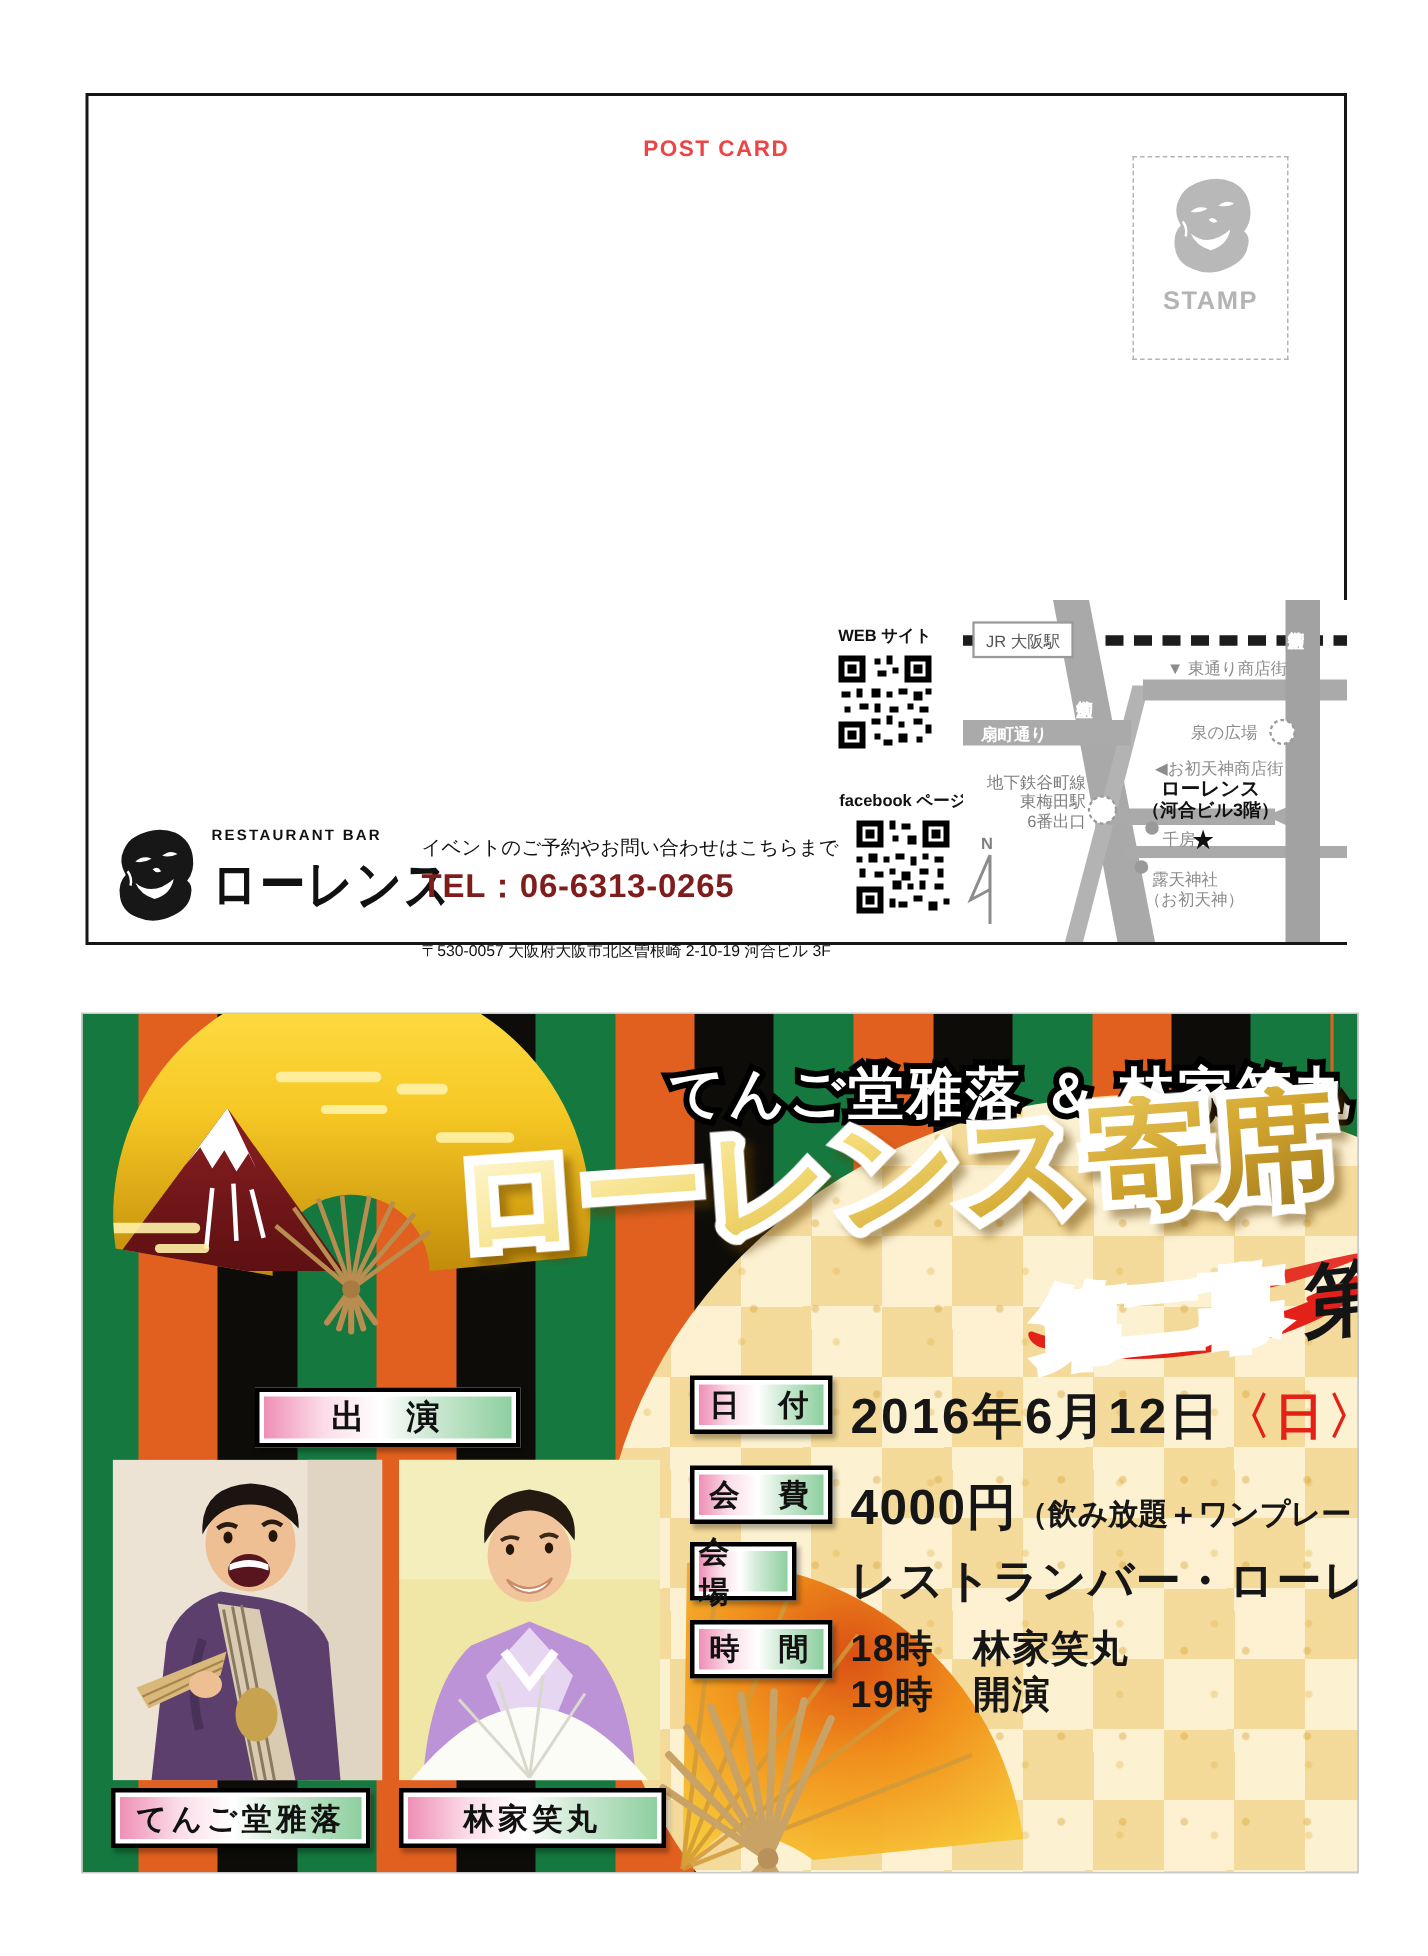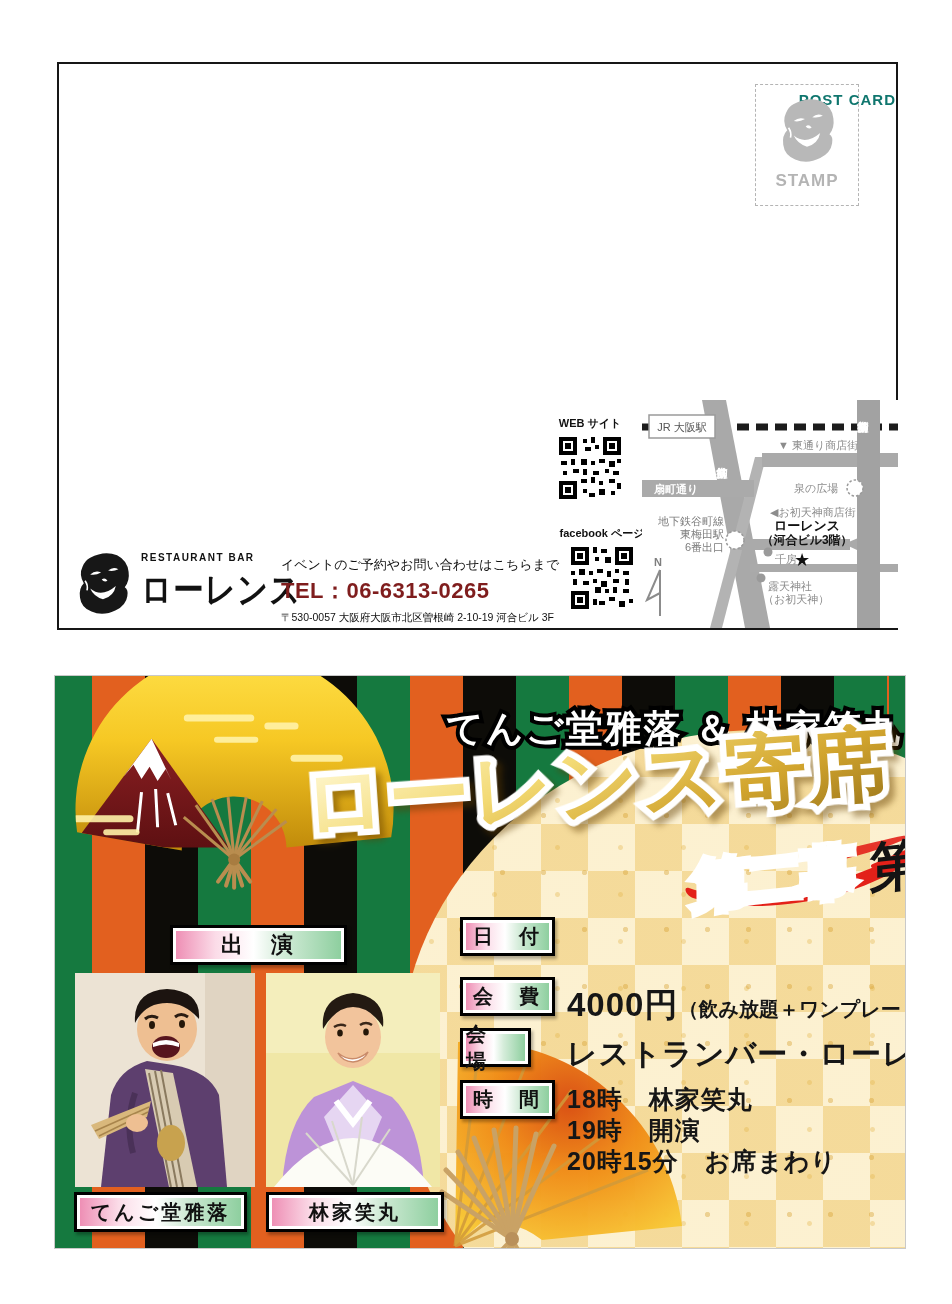--- a/index.html
+++ b/index.html
@@ -1,21 +1,21 @@
 <!DOCTYPE html>
 <html><head>
 <meta charset="utf-8">
 <style>
   *{margin:0;padding:0;box-sizing:border-box}
   html,body{width:952px;height:1304px;background:#fff;font-family:"Liberation Sans","DejaVu Sans",sans-serif;position:relative;overflow:hidden}
 
   
   .postcard{position:absolute;left:57px;top:62px;width:841px;height:568px;border:2px solid #161616;background:#fff}
-  .pc-title{position:absolute;left:0;top:27px;width:100%;text-align:right;font-size:15px;font-weight:bold;letter-spacing:1px;color:#0f766e}
-  .stamp{position:absolute;left:696px;top:20px;width:104px;height:122px;border:1px dashed #b4b4b4;text-align:center}
+  .pc-title{position:absolute;left:0;top:27px;width:100%;text-align:center;font-size:15px;font-weight:bold;letter-spacing:1px;color:#ef4444}
+  .stamp{position:absolute;left:696px;top:40px;width:104px;height:136px;border:1px dashed #b4b4b4;text-align:center}
   .stamp svg{display:block;margin:8px auto 0;width:66px;height:76px}
   .stamp-word{font-size:17px;font-weight:bold;color:#b4b4b4;letter-spacing:1px;margin-top:2px}
 
   
   .qr-block{position:absolute;text-align:center}
   .qr-web{left:476px;top:352px;width:110px}
   .qr-fb{left:488px;top:462px;width:110px}
   .qr-label{font-size:11px;font-weight:bold;color:#111;margin-bottom:4px}
   .qr{width:66px;height:66px;margin:0 auto;background:#fff}
   .qr svg{width:66px;height:66px;display:block}
@@ -27,21 +27,21 @@
 
   
   .logo-face{position:absolute;left:12px;top:480px;width:64px;height:80px}
   .logo-face svg{width:100%;height:100%}
   .brand{position:absolute;left:82px;top:488px;width:140px}
   .brand-type{font-size:10px;font-weight:bold;letter-spacing:1.5px;color:#111}
   .brand-name{font-size:29px;font-weight:bold;color:#111;transform:scaleY(1.25) scaleX(1.05);transform-origin:left top;margin-top:3px;letter-spacing:1px;white-space:nowrap}
   .contact{position:absolute;left:222px;top:492px;width:300px}
   .contact-note{font-size:13px;font-weight:normal;color:#111;white-space:nowrap}
   .contact-tel{font-size:22px;font-weight:bold;color:#7f1d1d;margin-top:2px;letter-spacing:.5px;white-space:nowrap}
-  .contact-addr{font-size:10.5px;color:#111;margin-top:5px;white-space:nowrap}
+  .contact-addr{font-size:10.5px;color:#111;margin-top:21px;white-space:nowrap}
 
   
   .flyer{position:absolute;left:55px;top:676px;width:850px;height:572px;overflow:hidden;outline:1px solid #c9c9c9;
     background:repeating-linear-gradient(90deg,#15793f 0 53px,#e2601f 53px 106px,#0d0c08 106px 159px);
     background-position:-16px 0}
   .cream{position:absolute;left:345px;top:54px;width:720px;height:660px;border-radius:50%;
     background-color:#fbeeca;
     background-image:
       radial-gradient(circle,rgba(214,160,50,.40) 2.2px,transparent 3px),
       radial-gradient(circle,rgba(226,178,70,.35) 2px,transparent 3px),
@@ -445,34 +445,36 @@
   <div class="plate plate-name2">
     <div class="grad">林家笑丸</div>
   </div>
   <div class="plate plate-name1">
     <div class="grad">てんご堂雅落</div>
   </div>
 
   <div class="plate plate-date">
     <div class="grad">日　付</div>
   </div>
+  <div class="info-text date-line">
+    <span>2016年6月12日</span><span class="date-day">〈日〉</span>
+  </div>
 
   <div class="plate plate-fee">
     <div class="grad">会　費</div>
   </div>
   <div class="info-text fee-line">
     <span>4000円</span><span class="fee-note">（飲み放題＋ワンプレート）</span>
   </div>
 
   <div class="plate plate-ven">
     <div class="grad">会　場</div>
   </div>
   <div class="info-text venue-line">レストランバー・ローレンス</div>
 
   <div class="plate plate-time">
     <div class="grad">時　間</div>
   </div>
   <div class="info-text schedule">
     <div>18時　林家笑丸</div>
     <div>19時　開演</div>
-    <div>20時15分　お席まわり</div>
   </div>
 </div>
 
 </body></html>

